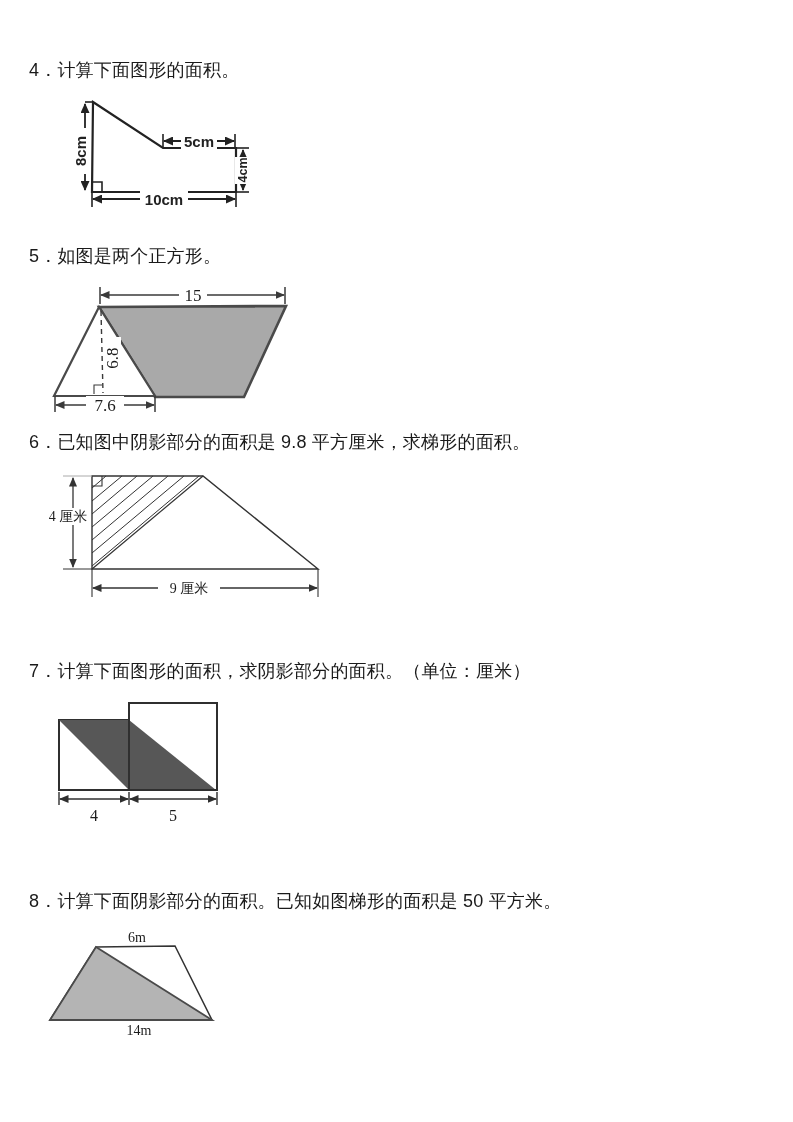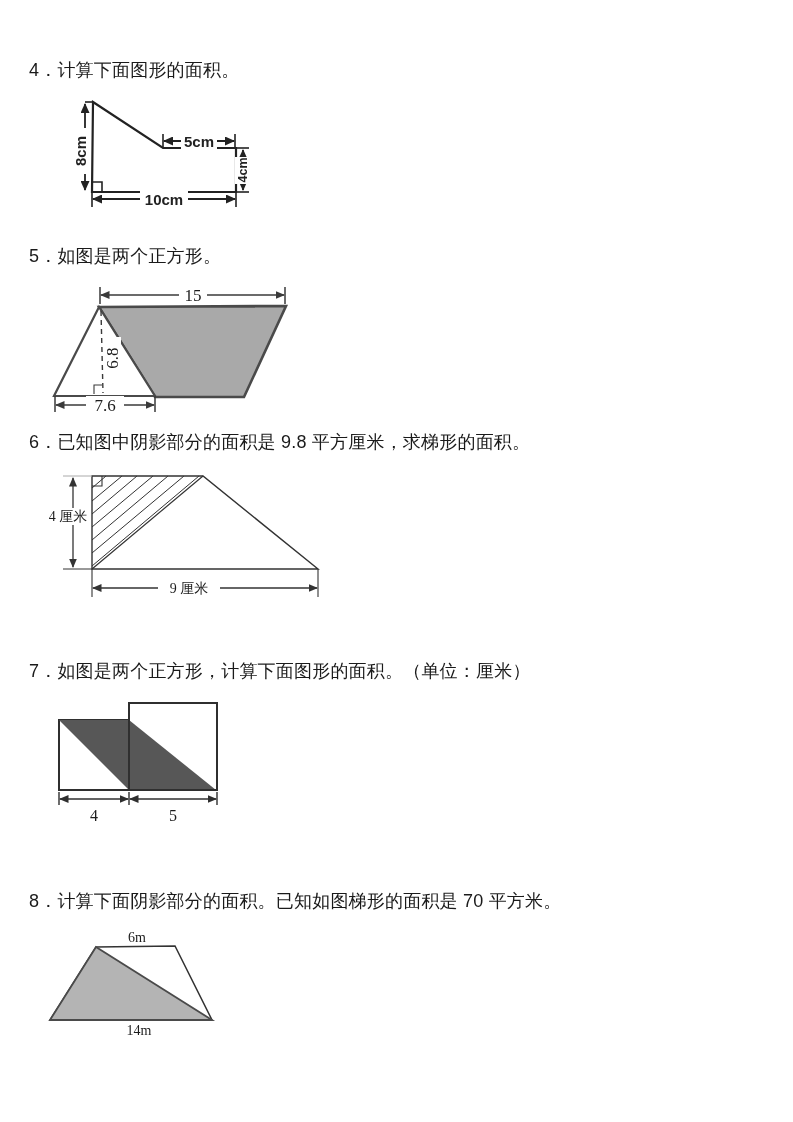--- a/index.html
+++ b/index.html
@@ -105,21 +105,21 @@
   <rect x="16" y="40" width="45" height="17" fill="#ffffff"></rect>
   <text class="t-cjk" x="38" y="48">4 厘米</text>
 
   <path d="M62,101 L62,129" stroke="#333333" stroke-width="1.1"></path>
   <path d="M288,101 L288,129" stroke="#333333" stroke-width="1.1"></path>
   <line x1="63" y1="120" x2="287" y2="120" stroke="#333333" stroke-width="1.3" marker-start="url(#m6)" marker-end="url(#m6)"></line>
   <rect x="128" y="111" width="62" height="18" fill="#ffffff"></rect>
   <text class="t-cjk" x="159" y="120">9 厘米</text>
 </svg>
 
-<div class="heading" style="top:659px"><span>7．</span><span>如图是两个正方形，计算下面图形的面积。（单位：厘米）</span></div>
+<div class="heading" style="top:659px"><span>7．</span><span>计算下面图形的面积，求阴影部分的面积。（单位：厘米）</span></div>
 
 <svg class="fig" style="left:50px;top:695px" width="180" height="135" viewBox="0 0 180 135">
   <defs>
     <marker id="m7" viewBox="0 0 10 8" markerWidth="10" markerHeight="8" refX="8.5" refY="4" orient="auto-start-reverse" markerUnits="userSpaceOnUse">
       <path d="M0,0 L9.5,4 L0,8 Z" fill="#2f2f2f"></path>
     </marker>
   </defs>
   <rect x="79" y="8" width="88" height="87" fill="#ffffff" stroke="#2f2f2f" stroke-width="2"></rect>
   <rect x="9" y="25" width="70" height="70" fill="#ffffff" stroke="#2f2f2f" stroke-width="2"></rect>
   <polygon points="9,25 79,25 79,95" fill="#575757"></polygon>
@@ -127,20 +127,20 @@
   <line x1="79" y1="8" x2="79" y2="95" stroke="#2f2f2f" stroke-width="2"></line>
   <line x1="9" y1="95" x2="167" y2="95" stroke="#2f2f2f" stroke-width="2"></line>
 
   <path d="M9,97 L9,110 M79,97 L79,110 M167,97 L167,110" stroke="#2f2f2f" stroke-width="1.4"></path>
   <line x1="10" y1="104" x2="78" y2="104" stroke="#2f2f2f" stroke-width="1.5" marker-start="url(#m7)" marker-end="url(#m7)"></line>
   <line x1="80" y1="104" x2="166" y2="104" stroke="#2f2f2f" stroke-width="1.5" marker-start="url(#m7)" marker-end="url(#m7)"></line>
   <text class="t-serif-sm" x="44" y="120">4</text>
   <text class="t-serif-sm" x="123" y="120">5</text>
 </svg>
 
-<div class="heading" style="top:889px"><span>8．</span><span>计算下面阴影部分的面积。已知如图梯形的面积是 70 平方米。</span></div>
+<div class="heading" style="top:889px"><span>8．</span><span>计算下面阴影部分的面积。已知如图梯形的面积是 50 平方米。</span></div>
 
 <svg class="fig" style="left:40px;top:928px" width="185" height="117" viewBox="0 0 185 117">
   <polygon points="56,19 135,18 172,92 10,92" fill="#ffffff" stroke="#333333" stroke-width="1.5"></polygon>
   <polygon points="56,19 10,92 172,92" fill="#b4b4b4" stroke="#4a4a4a" stroke-width="1.8"></polygon>
   <text class="t-cjk" x="97" y="9">6m</text>
   <text class="t-cjk" x="99" y="102">14m</text>
 </svg>
 
 </body></html>

